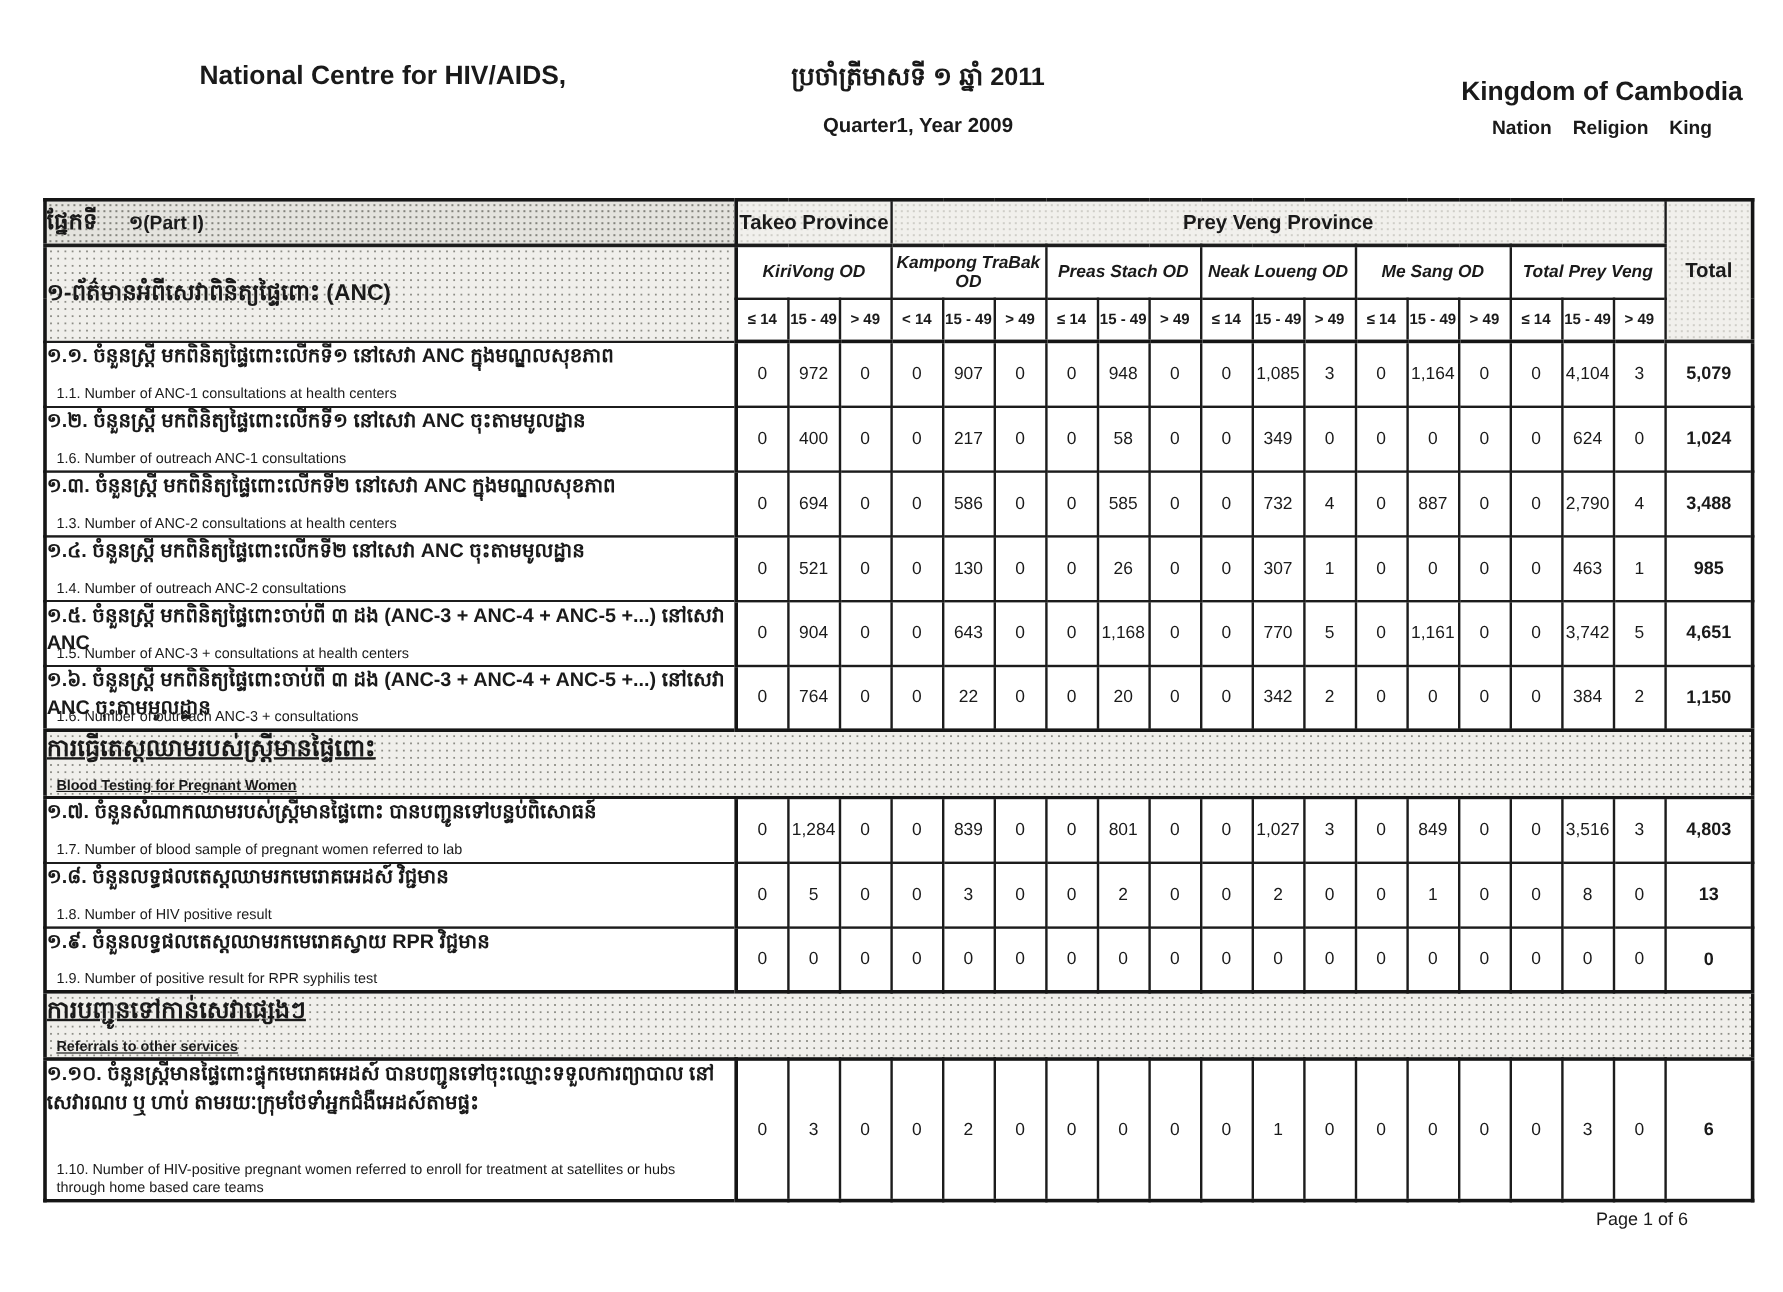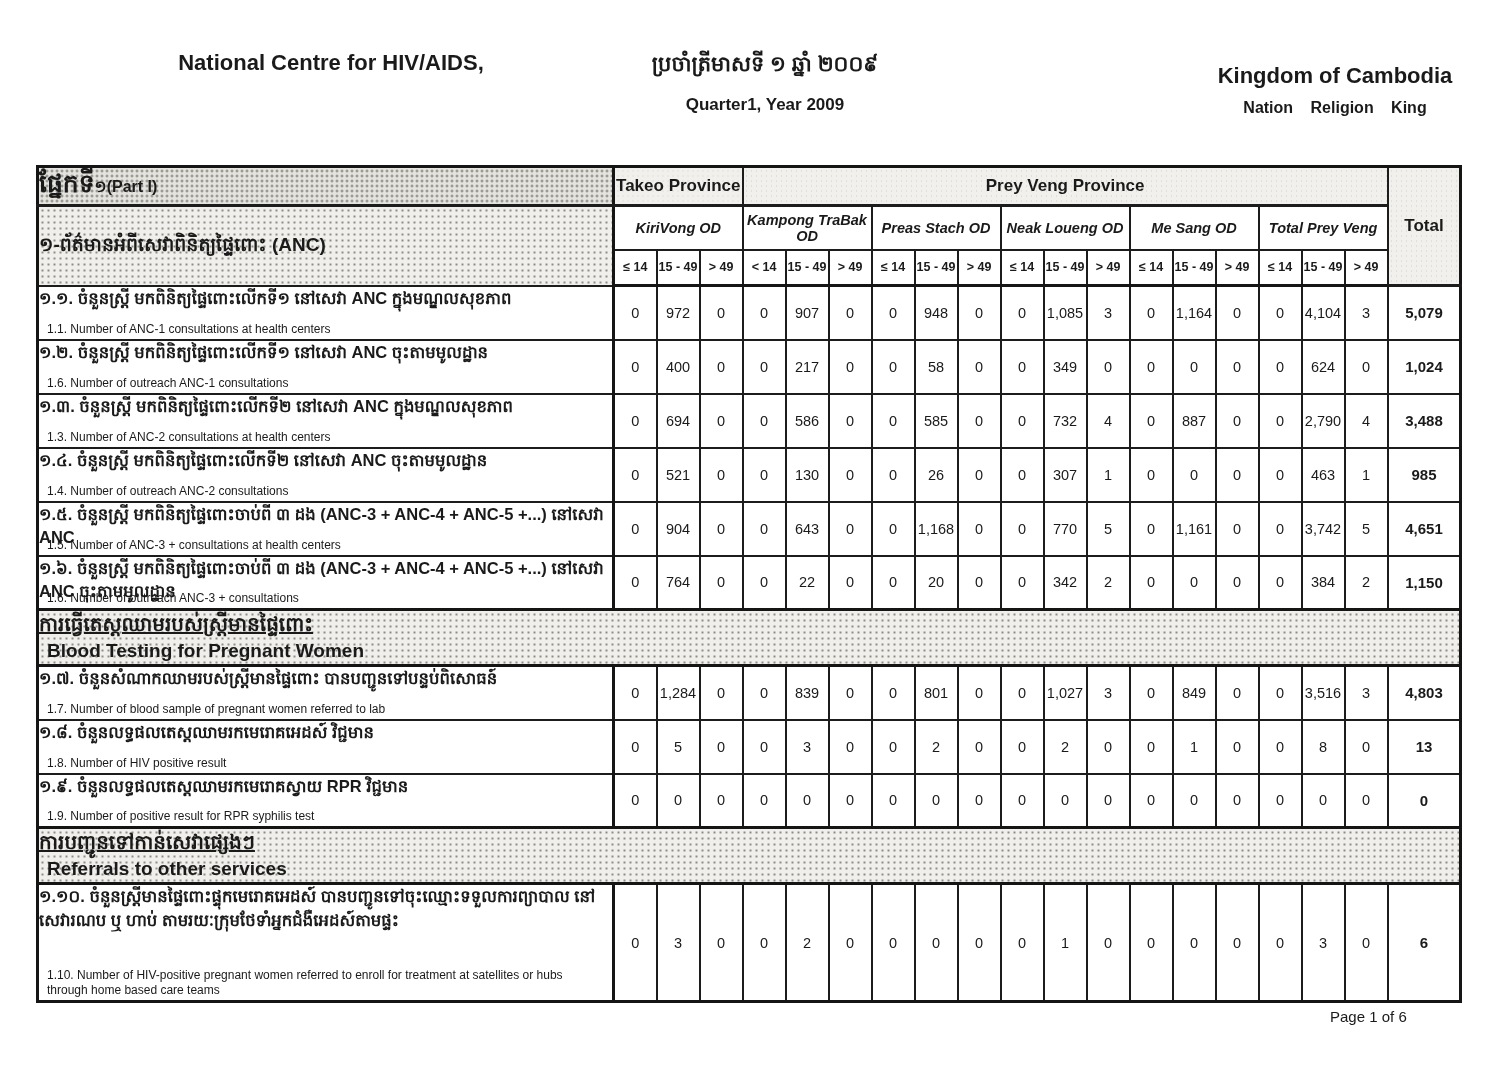--- a/index.html
+++ b/index.html
@@ -1,21 +1,21 @@
 <!DOCTYPE html>
 <html><head>
 <meta charset="utf-8">
 <style>
   html,body{margin:0;padding:0;}
   body{
     width:1486px;height:1077px;position:relative;background:#ffffff;
     font-family:"Liberation Sans", sans-serif;color:#1a1a1a;overflow:hidden;
   }
   
-  .org-block{position:absolute;left:116px;top:46px;width:430px;text-align:center;
+  .org-block{position:absolute;left:104px;top:46px;width:430px;text-align:center;
     font-weight:bold;font-size:22px;line-height:1.5;}
   .center-block{position:absolute;left:505px;top:34px;width:520px;text-align:center;}
   .title-km{font-size:24px;font-weight:bold;line-height:1.3;}
   .subtitle-km{font-size:21px;font-weight:bold;margin-top:16px;}
   .q-year{font-size:17px;font-weight:bold;margin-top:14px;}
   .kingdom-block{position:absolute;left:1185px;top:63px;width:300px;text-align:center;}
   .kingdom-name{font-size:22px;font-weight:bold;}
   .motto{font-size:16px;font-weight:bold;margin-top:10px;word-spacing:13px;}
 
   
@@ -34,21 +34,21 @@
     background-image:radial-gradient(#cfcec8 0.7px, rgba(0,0,0,0) 0.9px);
     background-size:5px 5px;}
 
   
   tr.r1{height:38px;}
   tr.r2{height:44px;}
   tr.r3{height:36px;}
   tr.r1 th{border-bottom-width:3px;}
   tr.r3 th{border-bottom:3px solid #151515;}
   .part-cell{text-align:left;padding:2px 10px;border-right:3px solid #151515 !important;}
-  .part-km{font-size:25px;font-weight:bold;}
+  .part-km{font-size:19px;font-weight:bold;margin-right:26px;}
   .part-en{font-size:16px;font-weight:bold;}
   .anc-cell{text-align:left;padding:2px 10px;font-size:19px;font-weight:bold;
     border-right:3px solid #151515 !important;}
   .prov{font-size:17px;font-weight:bold;text-align:center;}
   .od{font-size:14.5px;font-weight:bold;text-align:center;background:#fff;font-style:italic;}
   .age{font-size:12.5px;font-weight:bold;text-align:center;background:#fff;}
   .total-head{font-size:17px;font-weight:bold;text-align:center;}
 
   
   tr.r-data{height:54px;}
@@ -58,34 +58,34 @@
     padding:3px 8px 17px 8px;border-right:3px solid #151515 !important;}
   .km{font-size:16.5px;font-weight:bold;line-height:1.45;}
   .eng{position:absolute;left:8px;bottom:2px;width:calc(100% - 16px);
     font-size:12px;font-weight:normal;line-height:1.25;}
   .num{font-size:14.5px;text-align:center;background:#fff;font-weight:normal;}
   .total-cell{font-weight:bold;font-size:15px;}
   .section-cell{position:relative;text-align:left;vertical-align:top;
     padding:2px 8px 20px 8px;border-top:3px solid #151515 !important;
     border-bottom:3px solid #151515 !important;}
   .sec-km{font-size:20px;font-weight:bold;text-decoration:underline;}
-  .sec-en{position:absolute;left:8px;bottom:2px;font-size:19px;font-weight:bold;}
+  .sec-en{position:absolute;left:8px;bottom:2px;font-size:12px;font-weight:bold;text-decoration:underline;}
 
   
   .page-footer{position:absolute;left:1330px;top:1008px;font-size:15px;}
 </style>
 </head>
 <body>
 
 <div class="org-block">
   <div>National Centre for HIV/AIDS,</div>
 </div>
 
 <div class="center-block">
-  <div class="subtitle-km">ប្រចាំត្រីមាសទី ១ ឆ្នាំ ២០០៩</div>
+  <div class="subtitle-km">ប្រចាំត្រីមាសទី ១ ឆ្នាំ 2011</div>
   <div class="q-year">Quarter1, Year 2009</div>
 </div>
 
 <div class="kingdom-block">
   <div class="kingdom-name">Kingdom of Cambodia</div>
   <div class="motto">Nation Religion King</div>
 </div>
 
 <table class="report">
   <colgroup>

